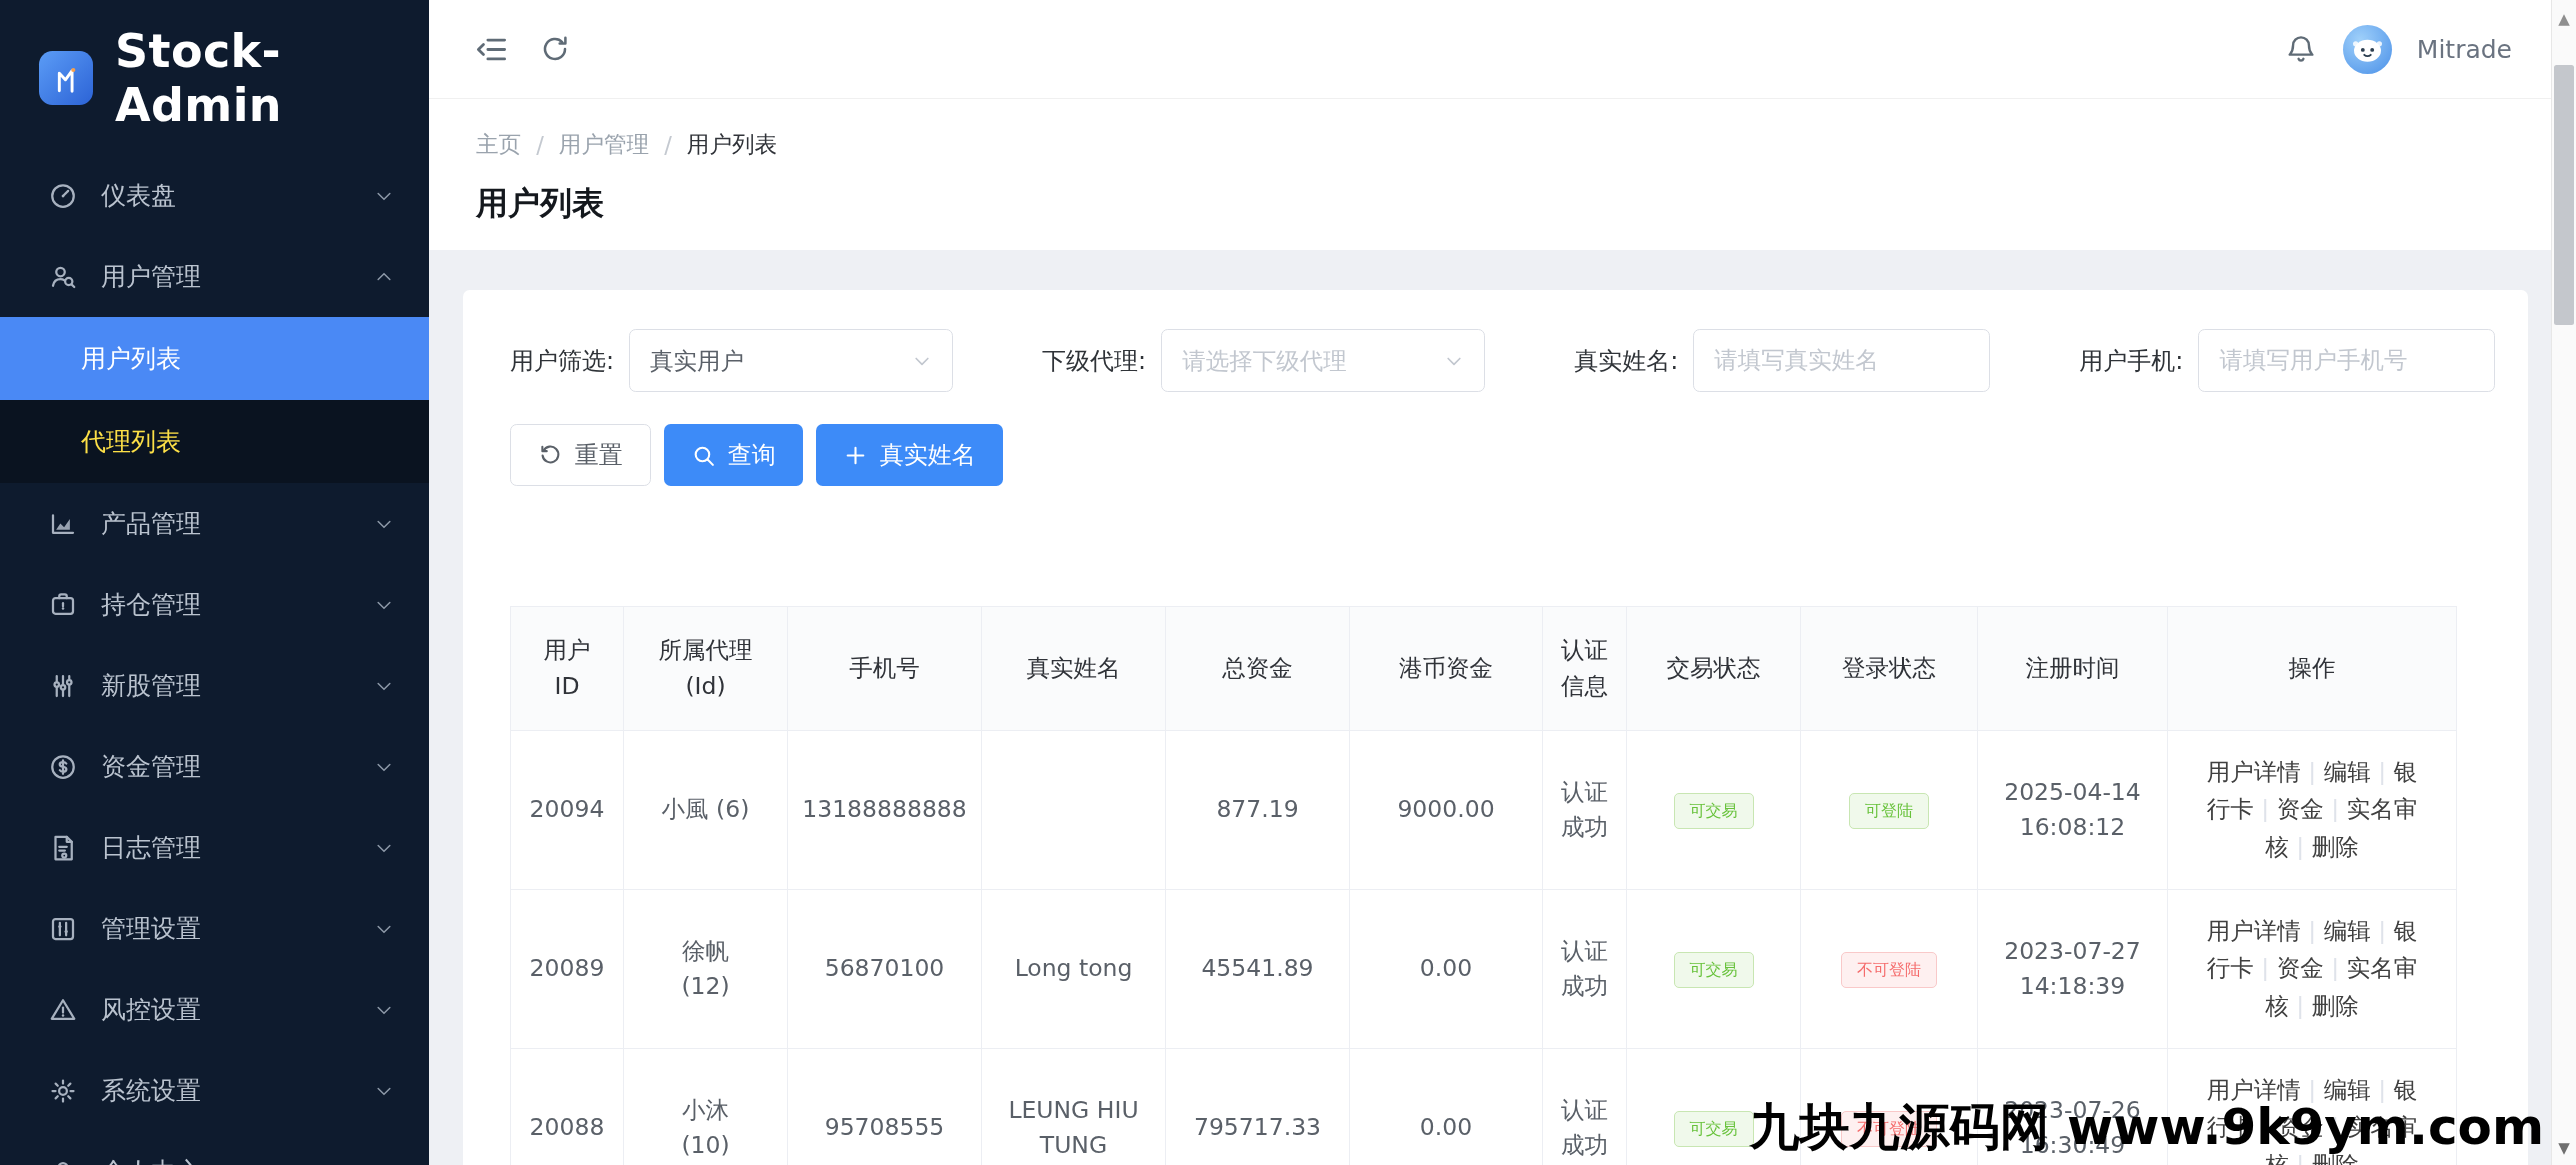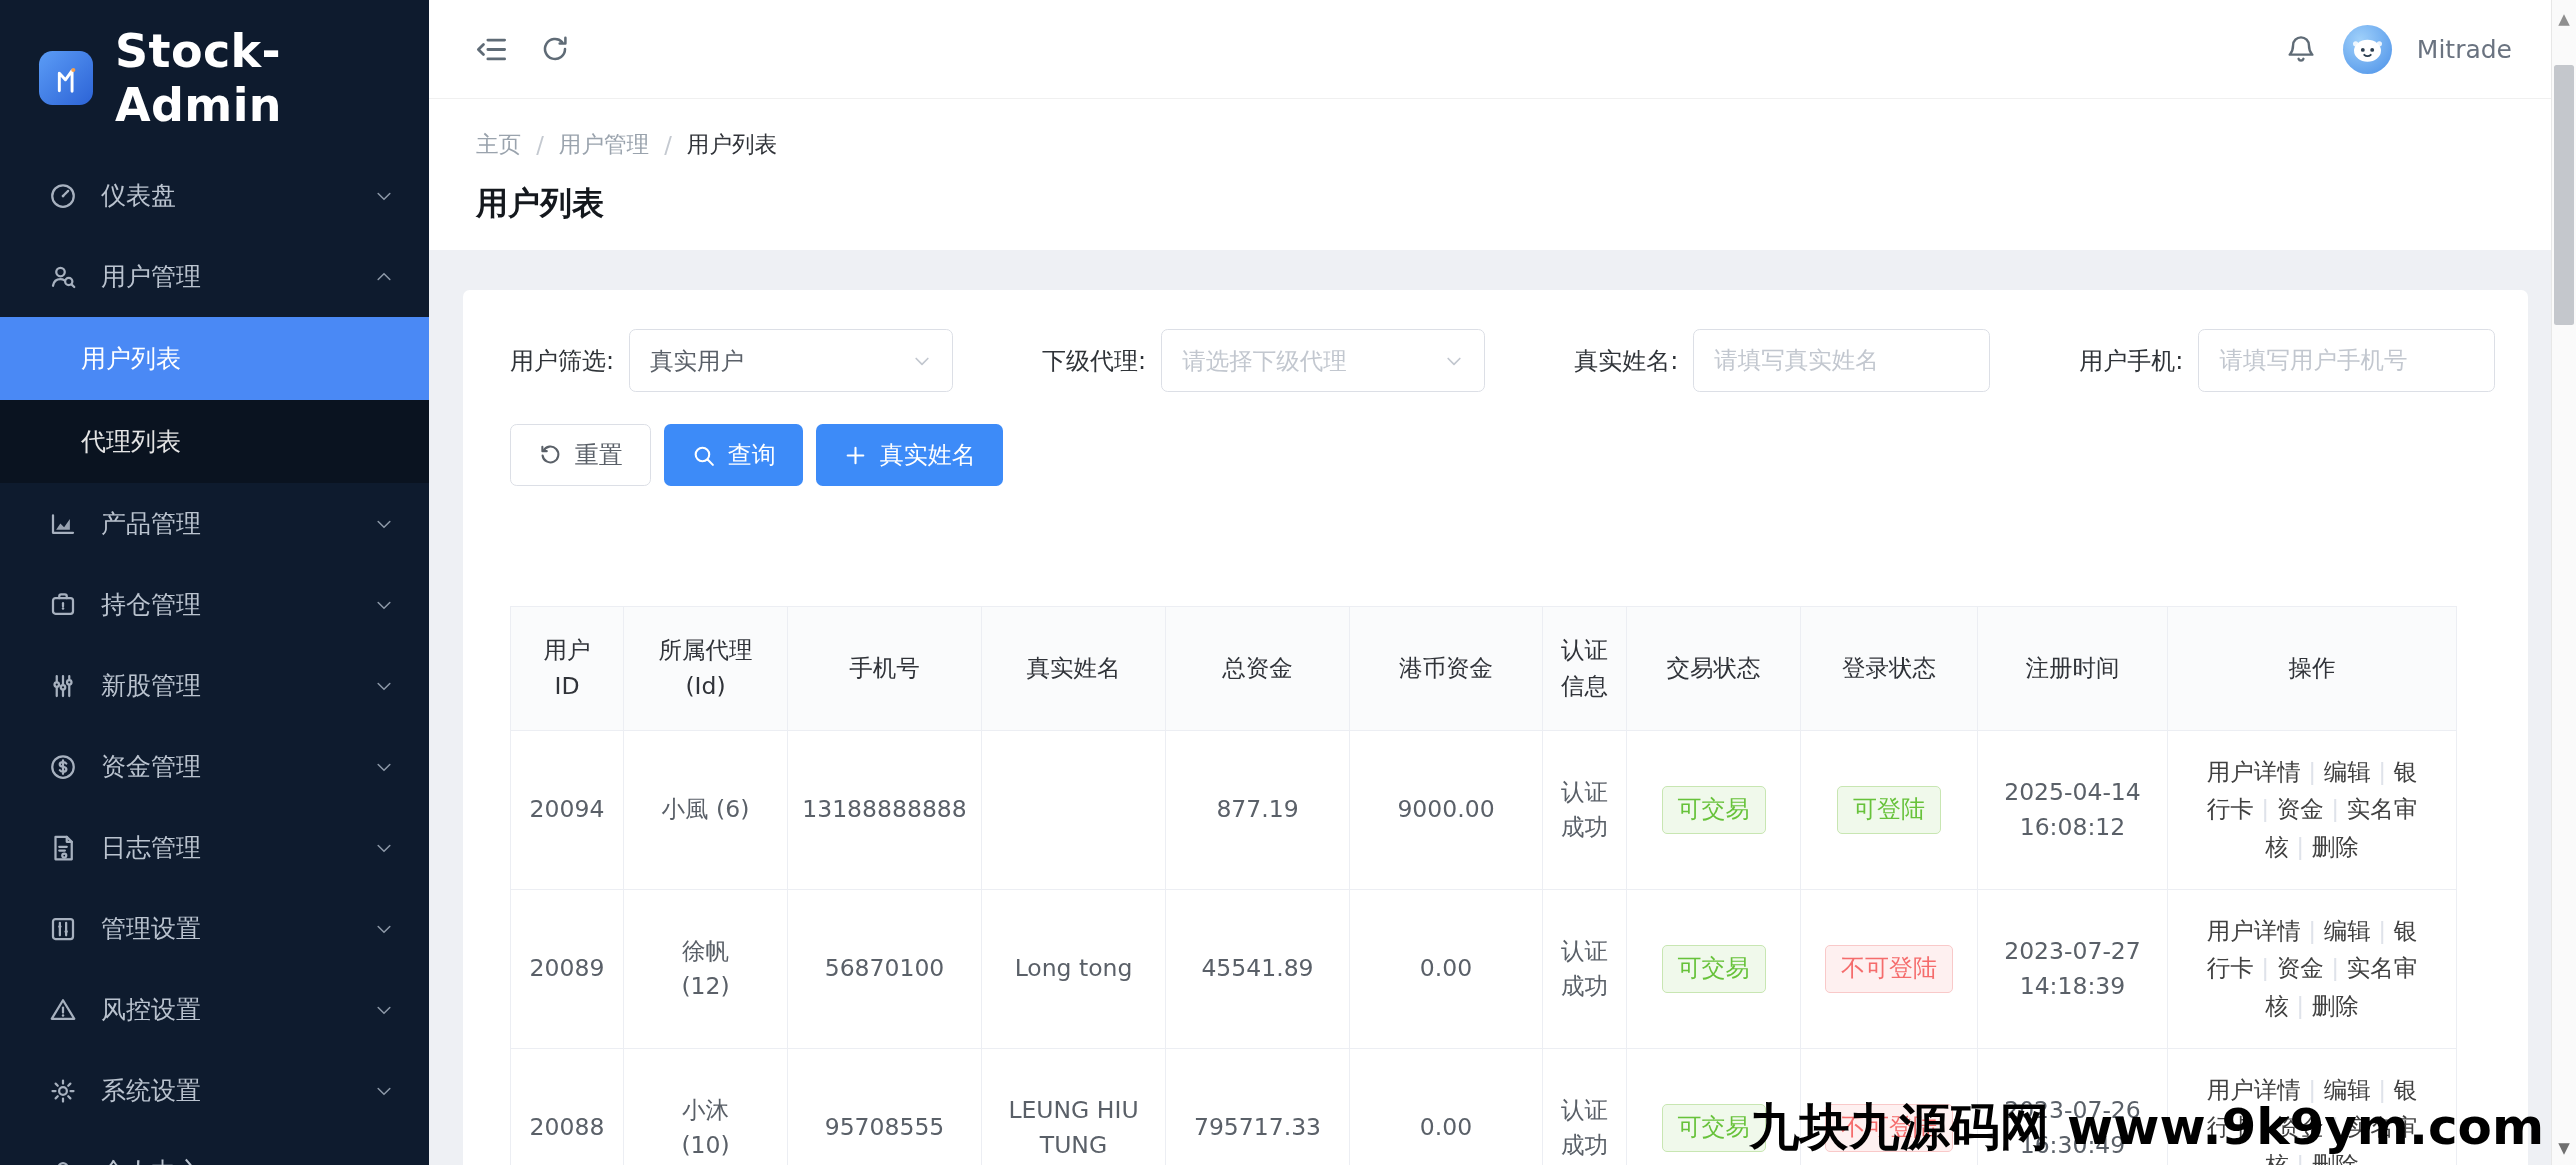--- a/index.html
+++ b/index.html
@@ -13,21 +13,21 @@
   .logo-badge { width:54px; height:54px; border-radius:13.4px; flex-shrink:0;
     background:linear-gradient(135deg,#5b9cf6,#2c63d6); display:flex; align-items:center; justify-content:center; }
   .logo-title { color:#fff; font-size:46px; font-weight:700; letter-spacing:0.4px; }
   .menu { margin-top:23.5px; }
   .menu-item { height:81px; display:flex; align-items:center; padding:0 35px 0 47px; font-size:25px; color:#bac3cf; cursor:pointer; }
   .mi-icon { width:32px; height:32px; margin-right:22px; color:#a7b1bf; display:flex; align-items:center; justify-content:center; flex-shrink:0; }
   .mi-label { flex:1; white-space:nowrap; }
   .chev { color:#8d99a8; display:flex; }
   .chev svg { width:20px; height:20px; }
   .chev.up svg { transform:rotate(180deg); }
-  .submenu-item { height:83px; display:flex; align-items:center; padding-left:81px; font-size:25px; color:#e5e5e5; background:#0a1320; cursor:pointer; }
+  .submenu-item { height:83px; display:flex; align-items:center; padding-left:81px; font-size:25px; color:#fde047; background:#0a1320; cursor:pointer; }
   .submenu-item.active { background:#4a89f5; color:#fff; }
 
   
   .main { flex:1; display:flex; flex-direction:column; min-width:0; background:#eef0f4; }
   .topbar { height:99px; background:#fff; border-bottom:0.8px solid #f0f0f0; display:flex; align-items:center; padding:0 64px 0 45px; flex-shrink:0; }
   .tb-icon { color:#5f6b76; display:flex; align-items:center; cursor:pointer; }
   .tb-icon + .tb-icon { margin-left:30px; }
   .tb-right { margin-left:auto; display:flex; align-items:center; gap:25px; }
   .avatar { width:49px; height:49px; border-radius:50%; background:radial-gradient(circle at 35% 30%,#9fd0fa,#4a90e8); display:flex; align-items:center; justify-content:center; overflow:hidden; cursor:pointer; }
   .username { font-size:25px; color:#6a7380; }
@@ -62,21 +62,21 @@
   .btn .bicon svg { width:25px; height:25px; }
   .btn-plain { background:#fff; border:1.7px solid #dcdfe6; color:#5a6068; }
   .btn-primary { background:#3d8bf8; border:none; color:#fff; }
 
   
   .table-wrap { margin-top:120px; }
   table { border-collapse:collapse; table-layout:fixed; width:1945px; font-size:23.5px; text-align:center; }
   th { height:124px; background:#fafbfc; color:#303339; font-weight:400; border:0.8px solid #eceef3; white-space:pre-line; line-height:1.5; padding:0 8.4px; }
   td { height:159px; color:#5a6068; border:0.8px solid #eceef3; white-space:pre-line; line-height:1.5; padding:0 11.7px; vertical-align:middle; }
   td.ops-cell { padding:0 28.5px; line-height:1.6; }
-  .badge { display:inline-block; padding:5.9px 15px; border-radius:5px; font-size:24px; line-height:1.4; white-space:nowrap; }
+  .badge { display:inline-block; padding:5.9px 15px; border-radius:5px; font-size:16px; line-height:1.4; white-space:nowrap; }
   .badge.green { color:#67c23a; background:#f0f9eb; border:0.8px solid #c8e6b2; }
   .badge.red { color:#f56c6c; background:#fef0f0; border:0.8px solid #f9c9c9; }
   .op-link { color:#404040; cursor:pointer; text-decoration:none; }
   .op-sep { color:#dfe3ea; margin:0 7.5px; }
 
   
   .watermark { position:absolute; right:32px; bottom:5px; font-size:50px; font-weight:700; color:#000; white-space:nowrap; z-index:50; }
   .scrollbar { position:absolute; top:0; right:0; bottom:0; width:25px; background:#fafafa; border-left:0.8px solid #e7e7e7; z-index:60; }
   .sb-arrow { position:absolute; left:0; width:100%; height:37px; display:flex; align-items:center; justify-content:center; color:#8f8f8f; font-size:15px; cursor:pointer; }
   .sb-arrow.up { top:0; }

